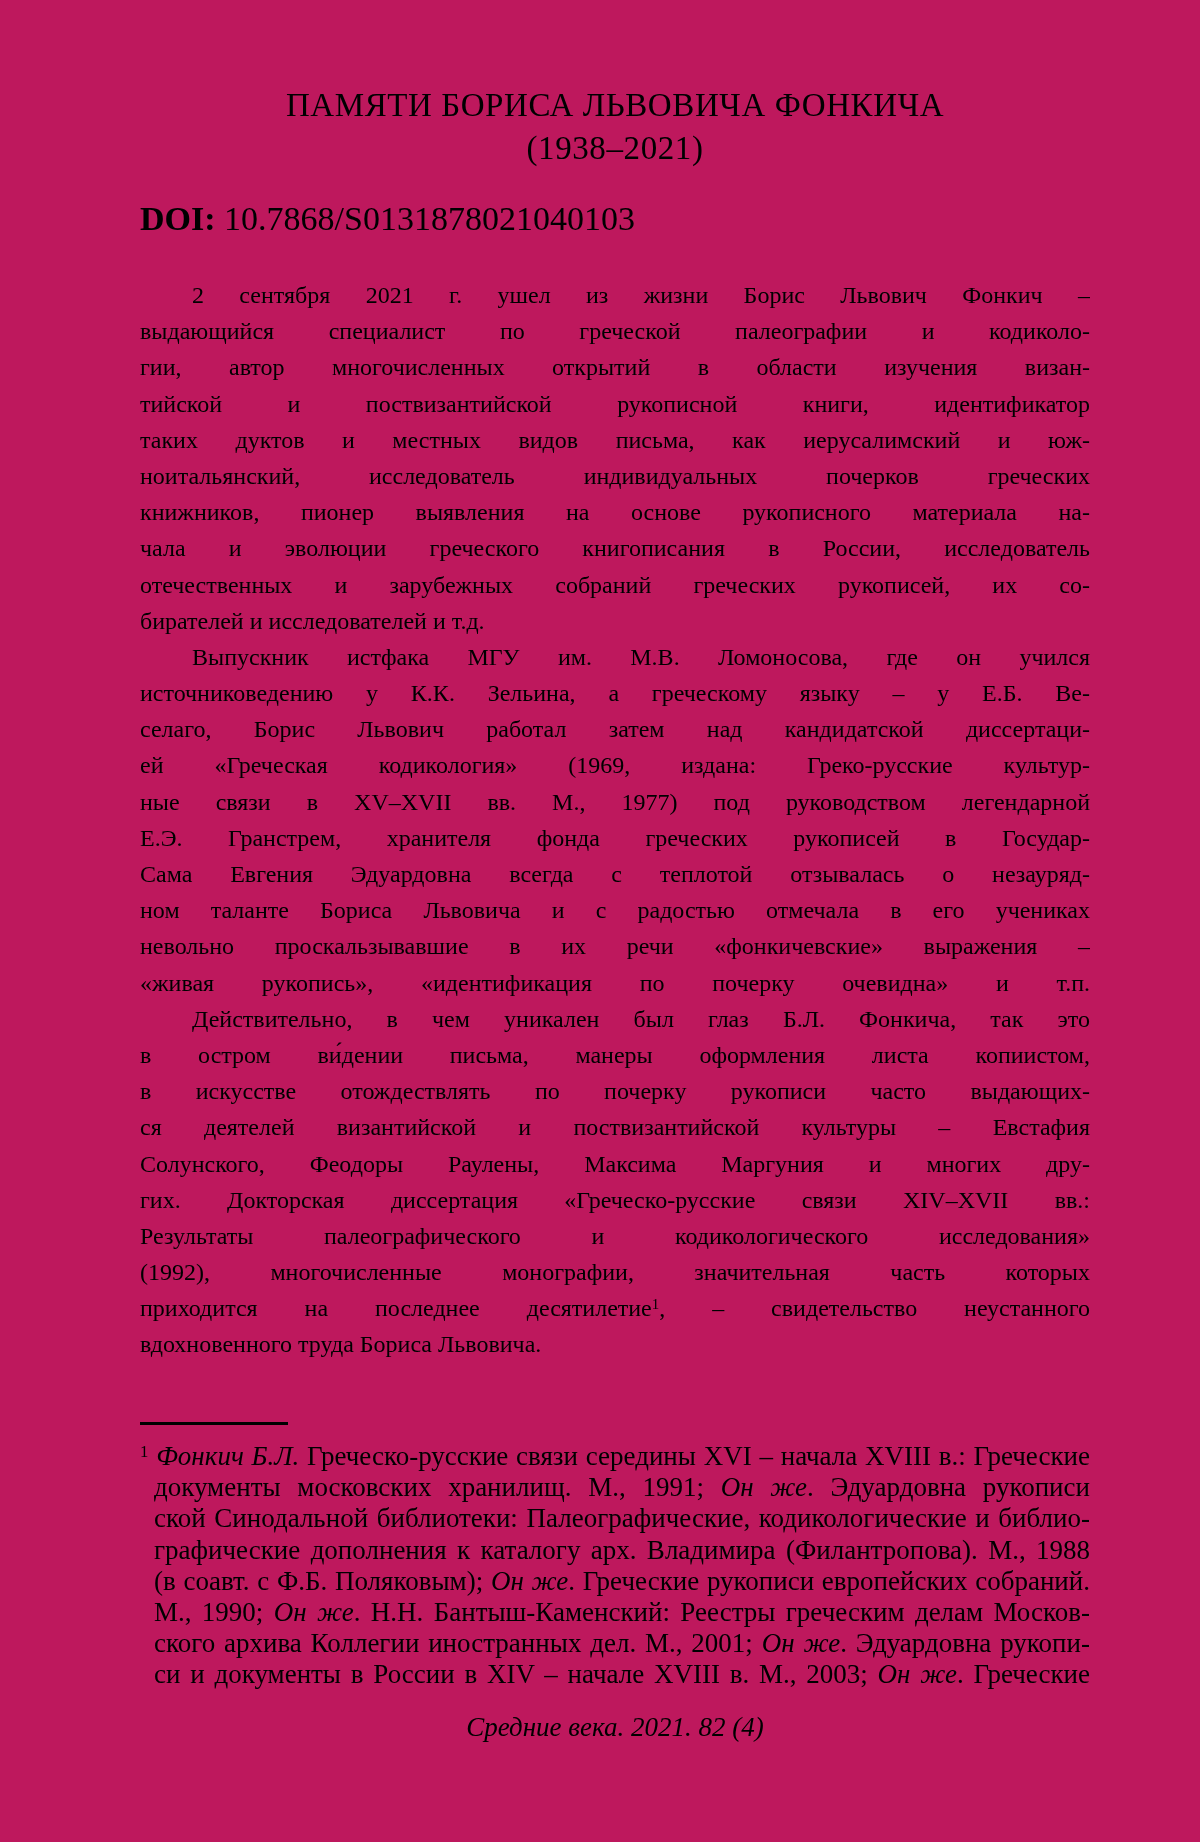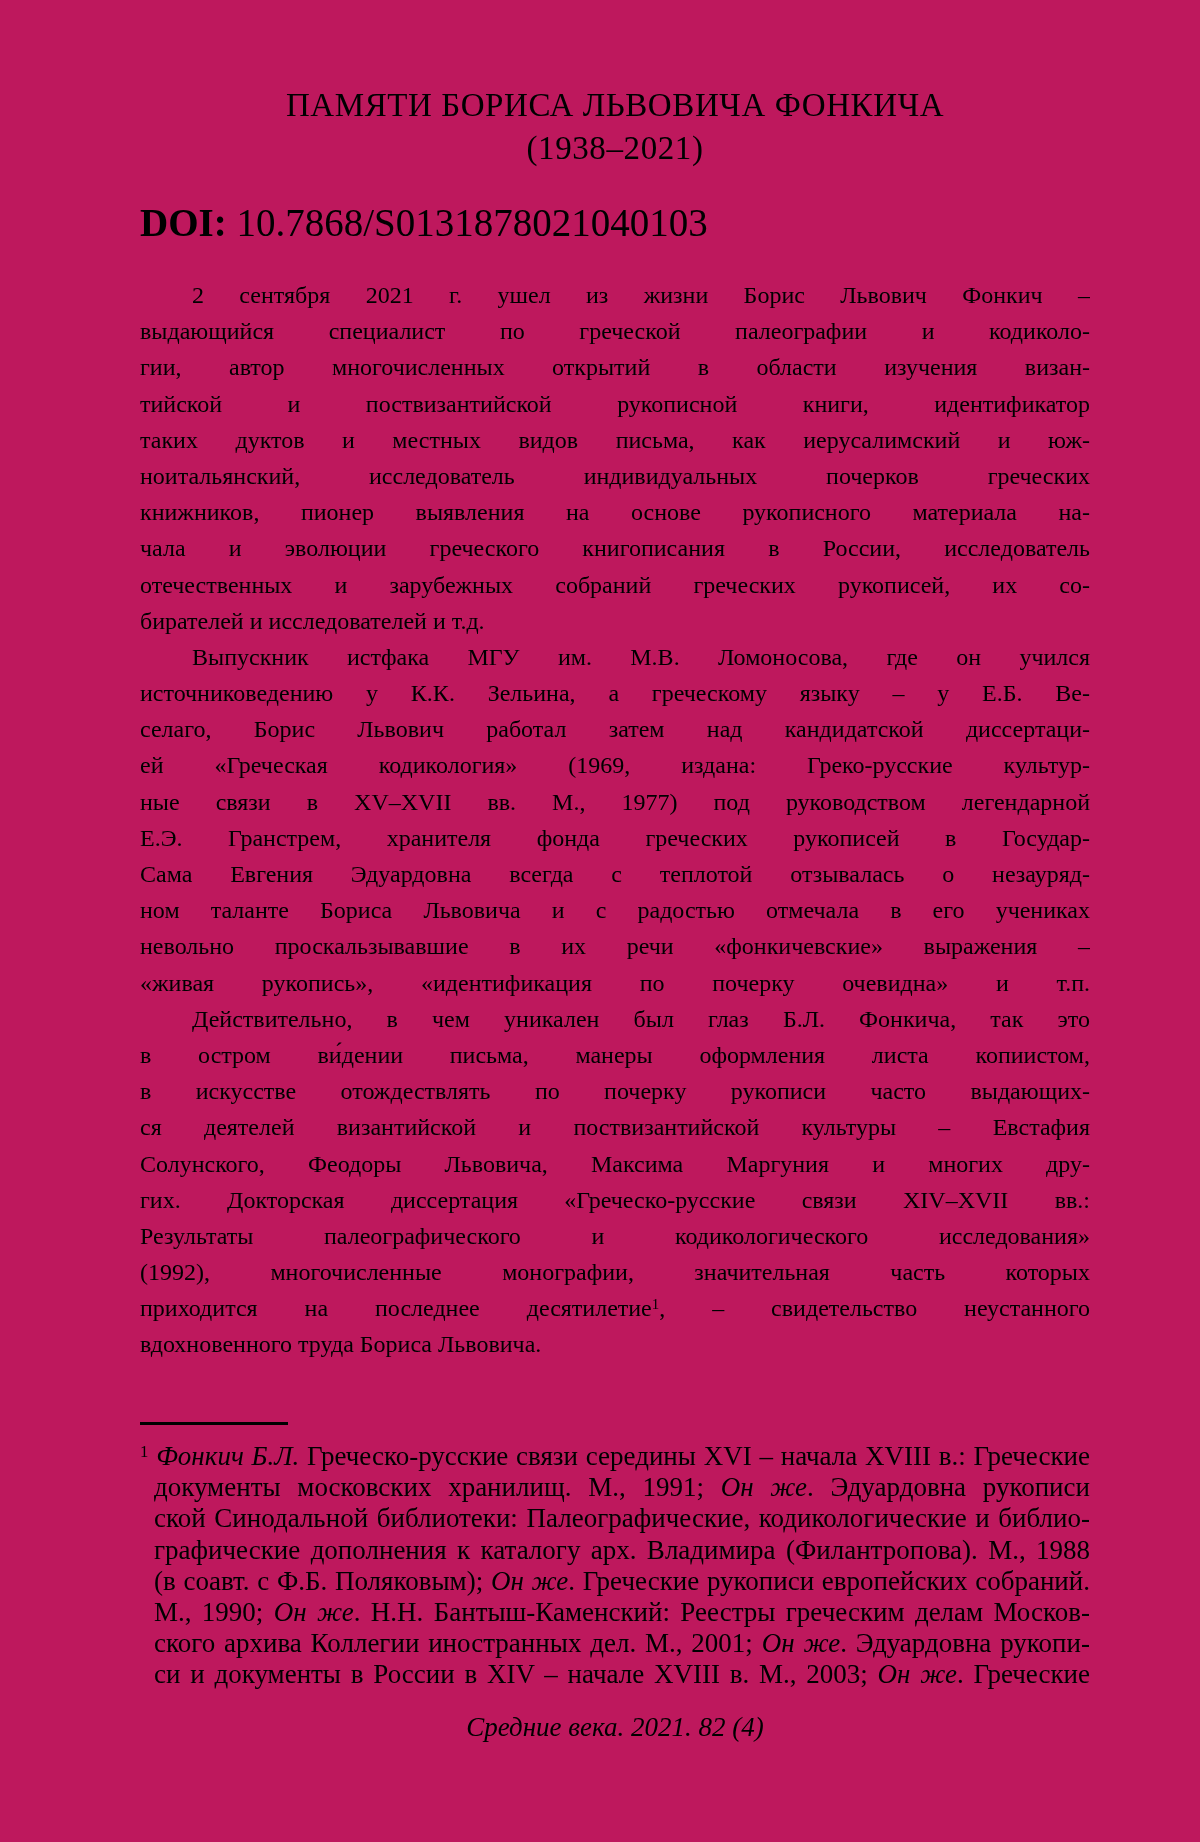--- a/index.html
+++ b/index.html
@@ -5,21 +5,21 @@
   * { margin:0; padding:0; box-sizing:border-box; }
   html, body { background:#ffffff; }
   .page {
     position:relative; width:1200px; height:1842px; margin:0 auto;
     background:#be185d; color:#000;
     font-family:"Liberation Serif", serif;
     overflow:hidden;
   }
   .col { position:absolute; left:140px; width:950px; }
   .title-block { top:84px; text-align:center; font-size:33px; line-height:43px; letter-spacing:0.6px; }
-  .doi-block { top:200px; font-size:39px; }
+  .doi-block { top:200px; font-size:34px; }
   .doi-label { font-weight:bold; }
   .article-body { top:277px; font-size:24px; }
   .line {
     height:36.2px; line-height:36.2px; overflow:hidden;
     text-align:justify; text-align-last:justify; text-justify:inter-word;
     white-space:normal;
   }
   .line.first { text-indent:52px; }
   .line.last { text-align-last:left; }
   .fn-rule { position:absolute; left:140px; top:1422px; width:148px; height:0; border-top:3px solid #000; }
@@ -72,21 +72,21 @@
         <div class="line"><span>Сама Евгения Эдуардовна всегда с теплотой отзывалась о незауряд-</span></div>
         <div class="line"><span>ном таланте Бориса Львовича и с радостью отмечала в его учениках</span></div>
         <div class="line"><span>невольно проскальзывавшие в их речи «фонкичевские» выражения –</span></div>
         <div class="line"><span>«живая рукопись», «идентификация по почерку очевидна» и т.п.</span></div>
       </div>
       <div>
         <div class="line first"><span>Действительно, в чем уникален был глаз Б.Л. Фонкича, так это</span></div>
         <div class="line"><span>в остром ви́дении письма, манеры оформления листа копиистом,</span></div>
         <div class="line"><span>в искусстве отождествлять по почерку рукописи часто выдающих-</span></div>
         <div class="line"><span>ся деятелей византийской и поствизантийской культуры – Евстафия</span></div>
-        <div class="line"><span>Солунского, Феодоры Львовича, Максима Маргуния и многих дру-</span></div>
+        <div class="line"><span>Солунского, Феодоры Раулены, Максима Маргуния и многих дру-</span></div>
         <div class="line"><span>гих. Докторская диссертация «Греческо-русские связи XIV–XVII вв.:</span></div>
         <div class="line"><span>Результаты палеографического и кодикологического исследования»</span></div>
         <div class="line"><span>(1992), многочисленные монографии, значительная часть которых</span></div>
         <div class="line"><span>приходится на последнее десятилетие</span><span class="sup">1</span><span>, – свидетельство неустанного</span></div>
         <div class="line last"><span>вдохновенного труда Бориса Львовича.</span></div>
       </div>
     </div>
 
   <div class="fn-rule"></div>
 

